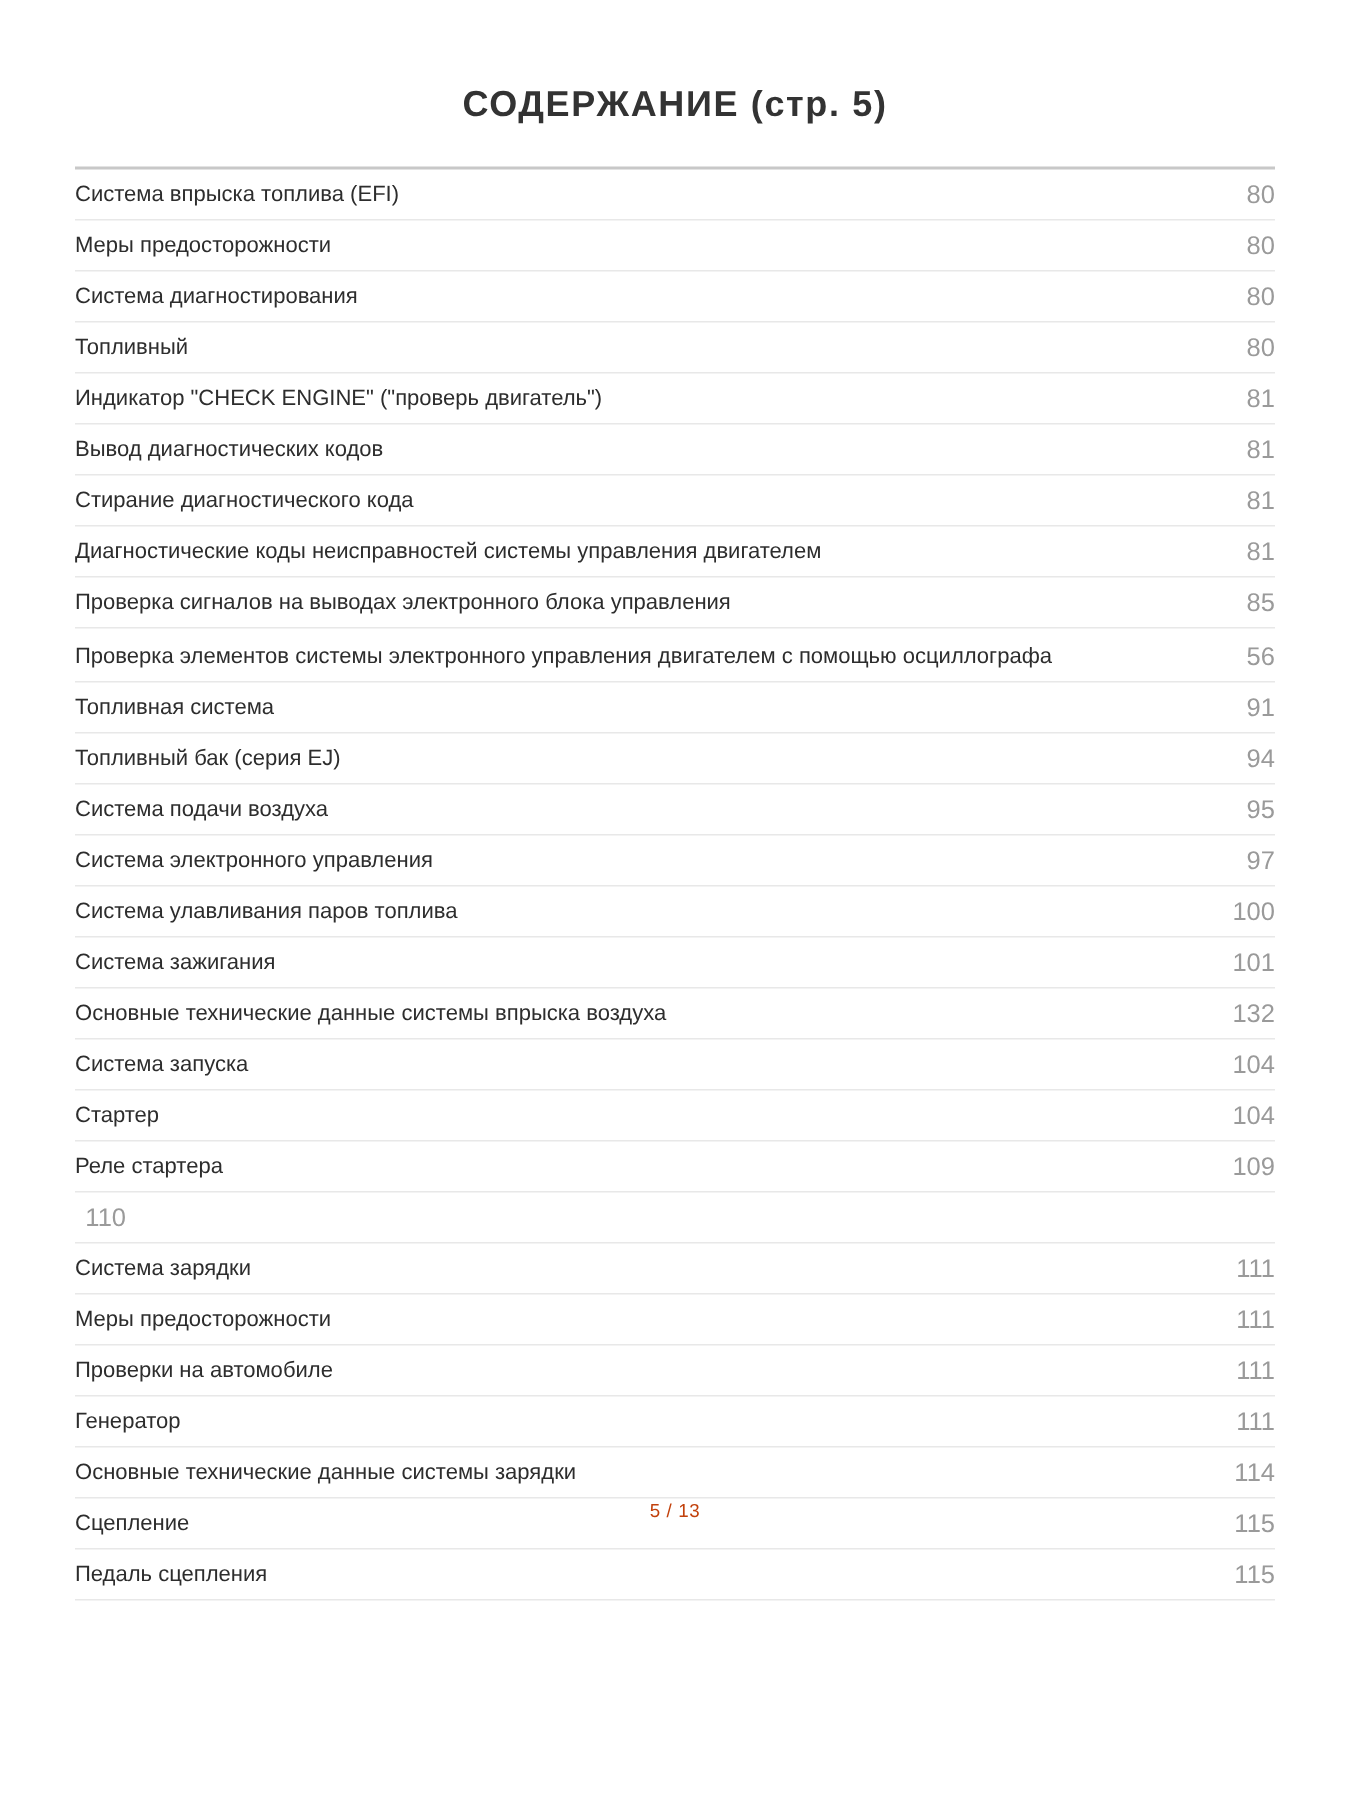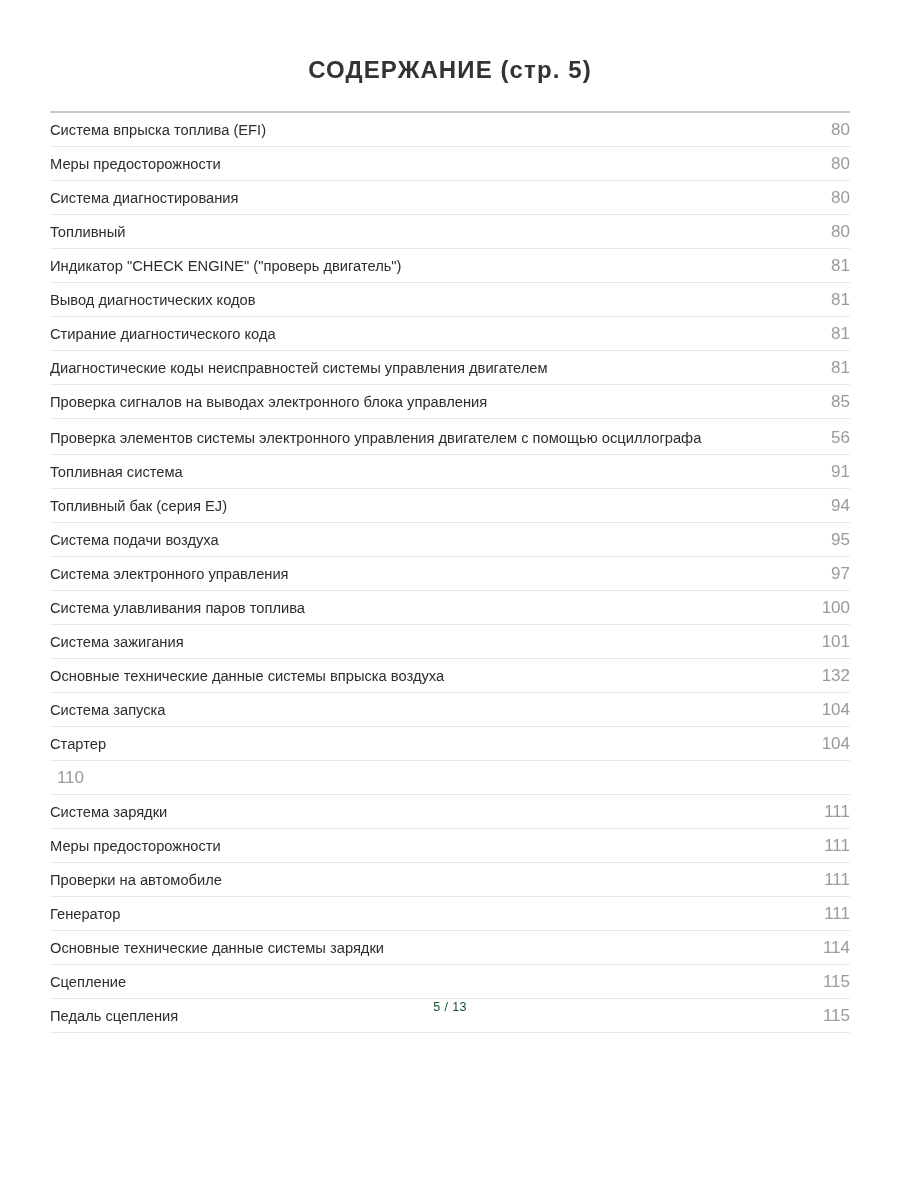--- a/index.html
+++ b/index.html
@@ -81,21 +81,21 @@
     white-space: nowrap;
   }
   
   .footer {
     position: absolute;
     left: 0;
     right: 0;
     bottom: 42px;
     text-align: center;
     font-size: 12.5px;
-    color: #14532d;
+    color: #c2410c;
     letter-spacing: 0.4px;
   }
 </style>
 </head>
 <body>
 
 <div class="page">
 
   <h1 class="doc-title">СОДЕРЖАНИЕ (стр. 5)</h1>
 
@@ -172,20 +172,24 @@
       </li>
       <li class="toc-row">
         <span class="toc-title">Система запуска</span>
         <span class="toc-page">104</span>
       </li>
       <li class="toc-row">
         <span class="toc-title">Стартер</span>
         <span class="toc-page">104</span>
       </li>
       <li class="toc-row">
+        <span class="toc-title">Реле стартера</span>
+        <span class="toc-page">109</span>
+      </li>
+      <li class="toc-row">
         <span class="toc-page">110</span>
       </li>
       <li class="toc-row">
         <span class="toc-title">Система зарядки</span>
         <span class="toc-page">111</span>
       </li>
       <li class="toc-row">
         <span class="toc-title">Меры предосторожности</span>
         <span class="toc-page">111</span>
       </li>

